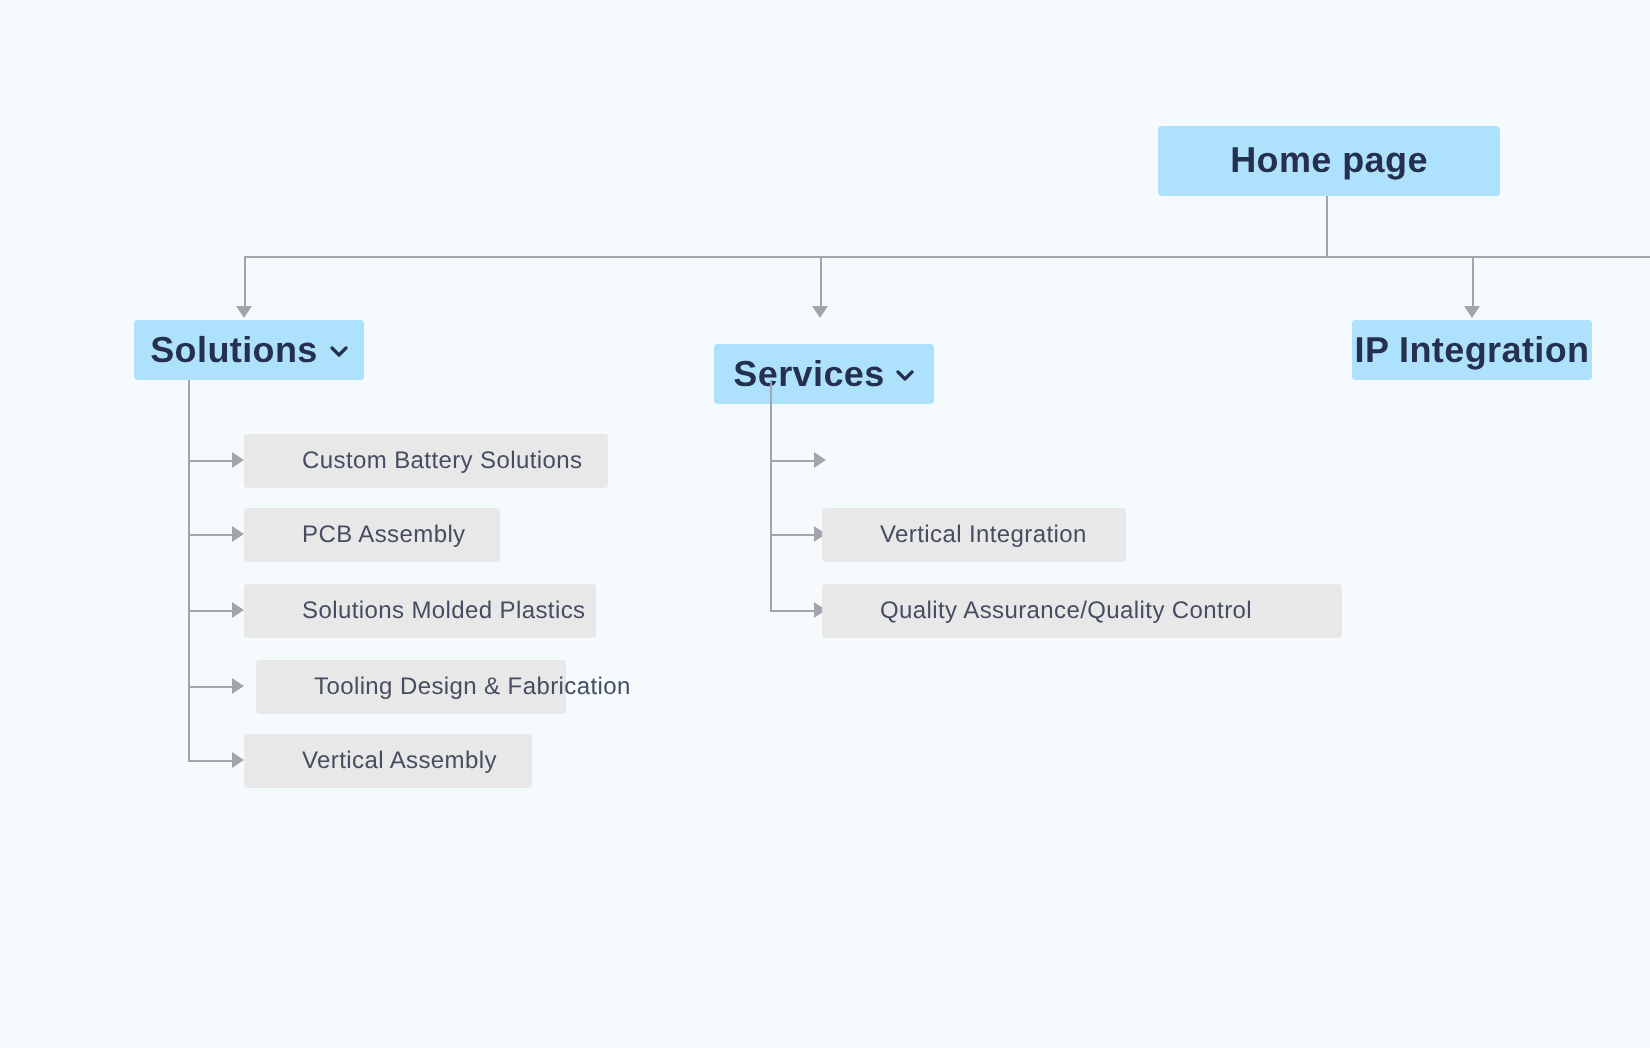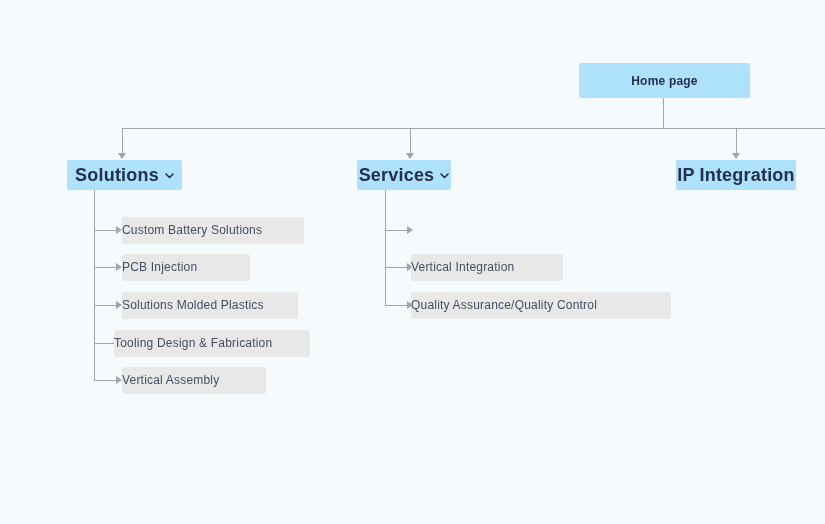--- a/index.html
+++ b/index.html
@@ -46,29 +46,30 @@
     font-size: 18px;
     letter-spacing: 0.2px;
     display: flex;
     align-items: center;
     justify-content: center;
     gap: 6px;
     border-radius: 2px;
     box-sizing: border-box;
     cursor: pointer;
   }
-  .page-node.root { font-size: 12px; }
+  .page-node.root { font-size: 18px; }
   .child-node {
     position: absolute;
     height: 27px;
     background: #e8e8e8;
     color: #454d60;
     font-size: 12px;
     letter-spacing: 0.2px;
     line-height: 27px;
+    padding-left: 29px;
     box-sizing: border-box;
     white-space: nowrap;
     border-radius: 2px;
     cursor: pointer;
   }
   .chevron {
     display: inline-flex;
     align-items: center;
     margin-top: 1px;
   }
@@ -96,21 +97,21 @@
 
   <div class="page-node" style="left:67px;top:160px;width:115px;height:30px">
     <span>Solutions</span>
     <span class="chevron">
       <svg width="9" height="6" viewBox="0 0 9 6">
           <polyline points="1,1 4.5,4.5 8,1" fill="none" stroke="#24304d" stroke-width="1.6" stroke-linecap="round" stroke-linejoin="round"></polyline>
         </svg>
     </span>
   </div>
 
-  <div class="page-node" style="left:357px;top:160px;width:94px;height:30px">
+  <div class="page-node" style="left:357px;top:172px;width:110px;height:30px">
     <span>Services</span>
     <span class="chevron">
       <svg width="9" height="6" viewBox="0 0 9 6">
           <polyline points="1,1 4.5,4.5 8,1" fill="none" stroke="#24304d" stroke-width="1.6" stroke-linecap="round" stroke-linejoin="round"></polyline>
         </svg>
     </span>
   </div>
 
   <div class="page-node" style="left:676px;top:160px;width:120px;height:30px">
     <span>IP Integration</span>
@@ -123,23 +124,23 @@
   <div class="hline" style="left:94px;top:267px;width:22px"></div>
   <div class="arrow-right" style="left:116px;top:263px"></div>
   <div class="hline" style="left:94px;top:305px;width:22px"></div>
   <div class="arrow-right" style="left:116px;top:301px"></div>
   <div class="hline" style="left:94px;top:343px;width:22px"></div>
   <div class="arrow-right" style="left:116px;top:339px"></div>
   <div class="hline" style="left:94px;top:380px;width:22px"></div>
   <div class="arrow-right" style="left:116px;top:376px"></div>
 
   <div class="child-node" style="left:122px;top:217px;width:182px">Custom Battery Solutions</div>
-  <div class="child-node" style="left:122px;top:254px;width:128px">PCB Injection</div>
+  <div class="child-node" style="left:122px;top:254px;width:128px">PCB Assembly</div>
   <div class="child-node" style="left:122px;top:292px;width:176px">Solutions Molded Plastics</div>
-  <div class="child-node" style="left:114px;top:330px;width:196px">Tooling Design &amp; Fabrication</div>
+  <div class="child-node" style="left:128px;top:330px;width:155px">Tooling Design &amp; Fabrication</div>
   <div class="child-node" style="left:122px;top:367px;width:144px">Vertical Assembly</div>
 
   <div class="vline" style="left:385px;top:190px;height:116px"></div>
 
   <div class="hline" style="left:385px;top:230px;width:22px"></div>
   <div class="arrow-right" style="left:407px;top:226px"></div>
   <div class="hline" style="left:385px;top:267px;width:22px"></div>
   <div class="arrow-right" style="left:407px;top:263px"></div>
   <div class="hline" style="left:385px;top:305px;width:22px"></div>
   <div class="arrow-right" style="left:407px;top:301px"></div>

